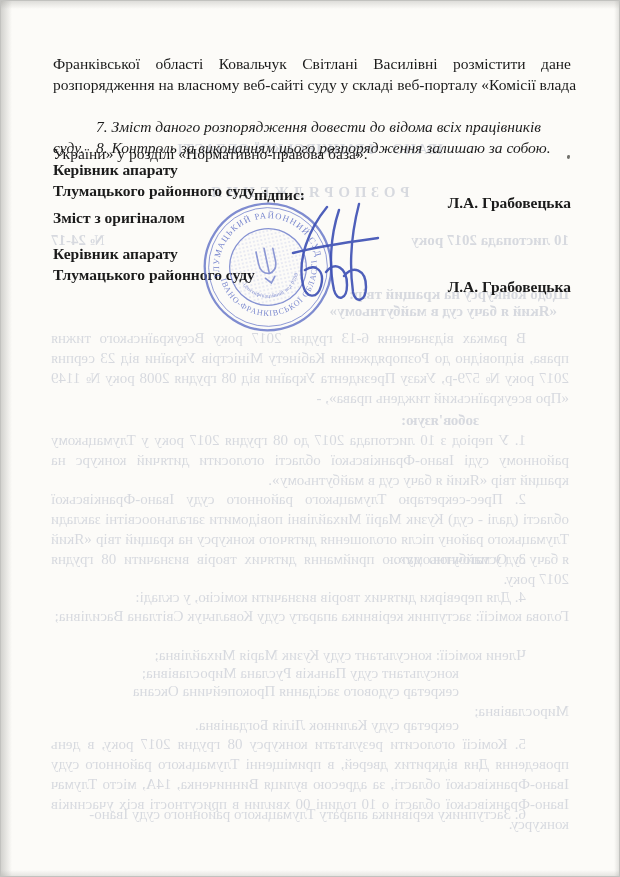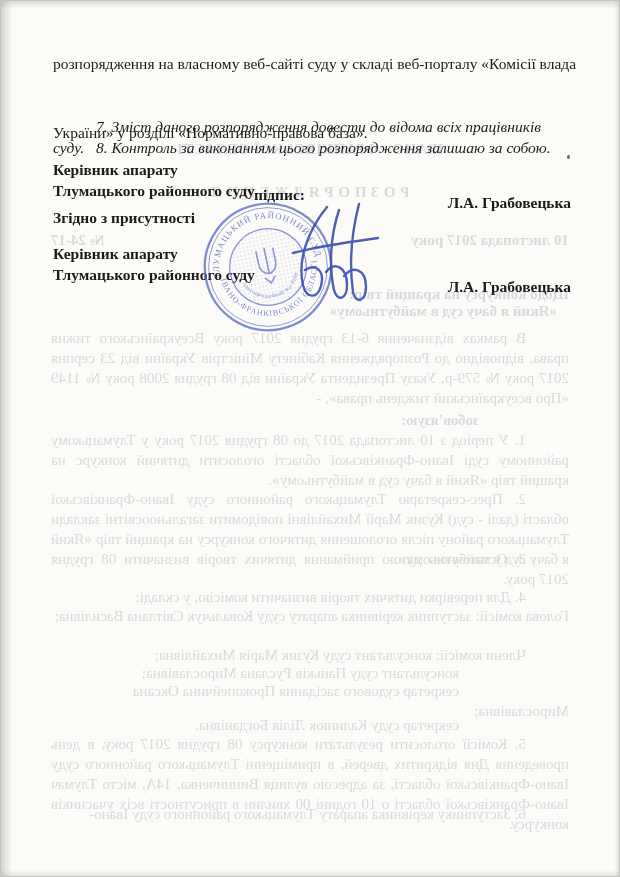--- a/index.html
+++ b/index.html
@@ -70,38 +70,39 @@
       <div class="bleed-item left" style="top: 644px; text-indent: 43px;">Члени комісії: консультант суду Кузик Марія Михайлівна;</div>
       <div class="bleed-item left" style="top: 662px; text-indent: 110px;">консультант суду Паньків Руслана Мирославівна;</div>
       <div class="bleed-item left" style="top: 680px; text-indent: 110px;">секретар судового засідання Прокопейчина Оксана Мирославівна;</div>
       <div class="bleed-item left" style="top: 714px; text-indent: 110px;">секретар суду Калинюк Лілія Богданівна.</div>
       <div class="bleed-item justify" style="top: 733px; text-indent: 43px;">5. Комісії оголосити результати конкурсу 08 грудня 2017 року, в день проведення Дня відкритих дверей, в приміщенні Тлумацького районного суду Івано-Франківської області, за адресою вулиця Винниченка, 14А, місто Тлумач Івано-Франківської області о 10 годині 00 хвилин в присутності всіх учасників конкурсу.</div>
       <div class="bleed-item left" style="top: 803px; text-indent: 43px;">6. Заступнику керівника апарату Тлумацького районного суду Івано-</div>
     </div>
 
   <div class="content">
     <div class="para">
+        <div class="par-line">Франківської області Ковальчук Світлані Василівні розмістити дане</div>
         <div class="par-line">розпорядження на власному веб-сайті суду у складі веб-порталу «Комісії влада</div>
         <div class="par-line last">України» у розділі «Нормативно-правова база».</div>
       </div>
     <div class="item-line item-7">7. Зміст даного розпорядження довести до відома всіх працівників суду.</div>
     <div class="item-line item-8">8. Контроль за виконанням цього розпорядження залишаю за собою.</div>
 
     <div class="sig-block sig-1">
       <div class="sig-row">
         <span>Керівник апарату</span>
       </div>
       <div class="sig-row">
         <span>Тлумацького районного суду</span>
         <span class="sig-label">підпис:</span>
         <span class="sig-name">Л.А. Грабовецька</span>
       </div>
     </div>
 
-    <div class="certified">Згідно з присутності</div>
+    <div class="certified">Зміст з оригіналом</div>
 
     <div class="sig-block sig-2">
       <div class="sig-row">
         <span>Керівник апарату</span>
       </div>
       <div class="sig-row">
         <span>Тлумацького районного суду</span>
         <span class="sig-name">Л.А. Грабовецька</span>
       </div>
     </div>

